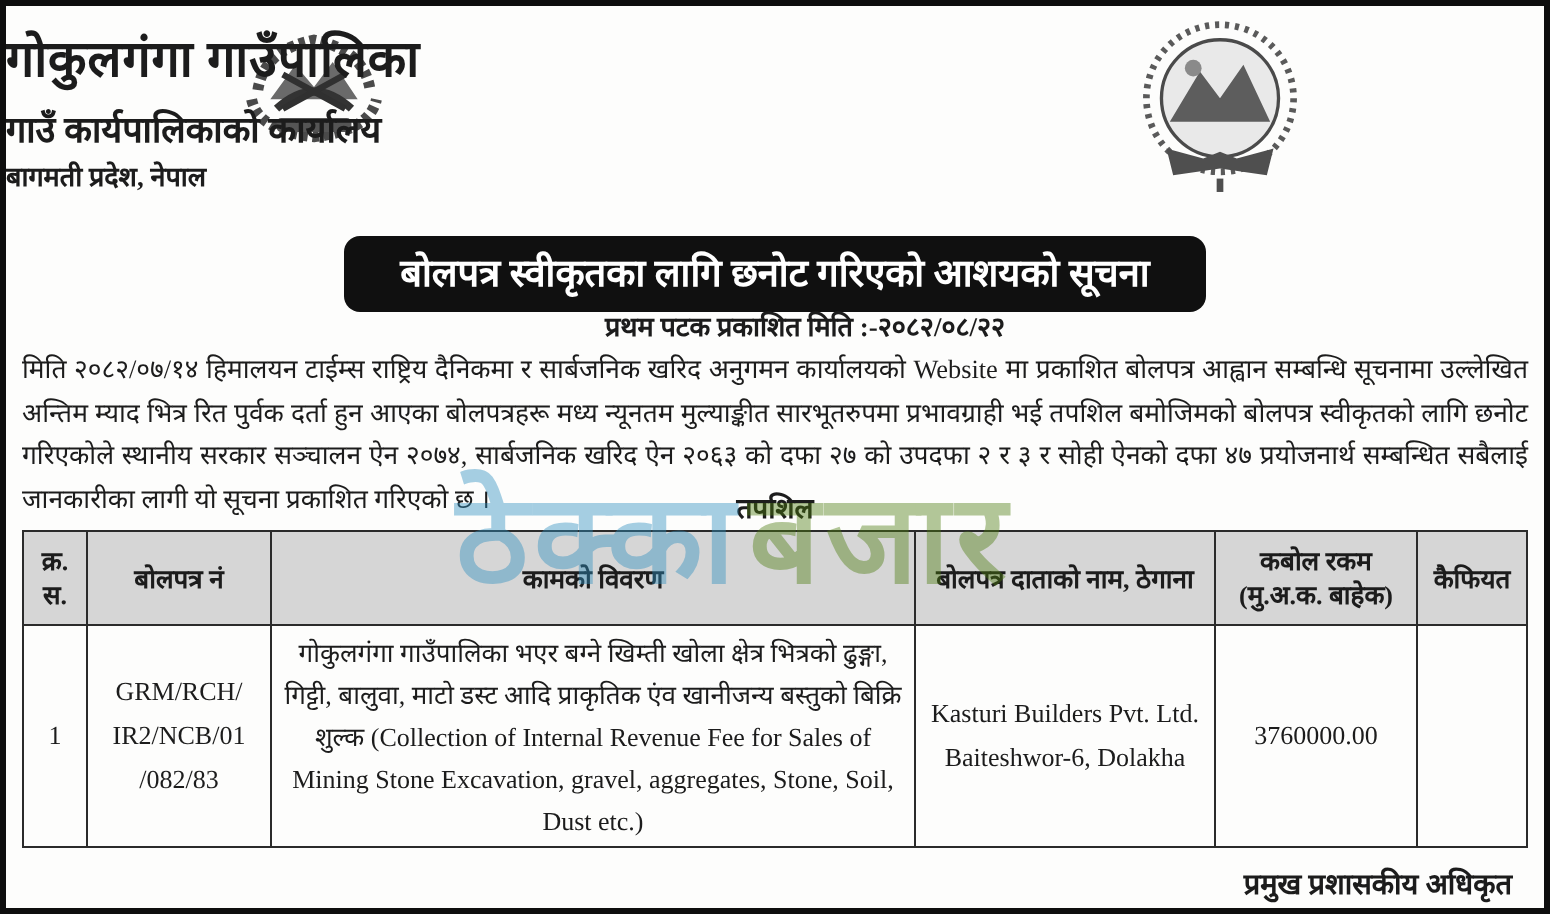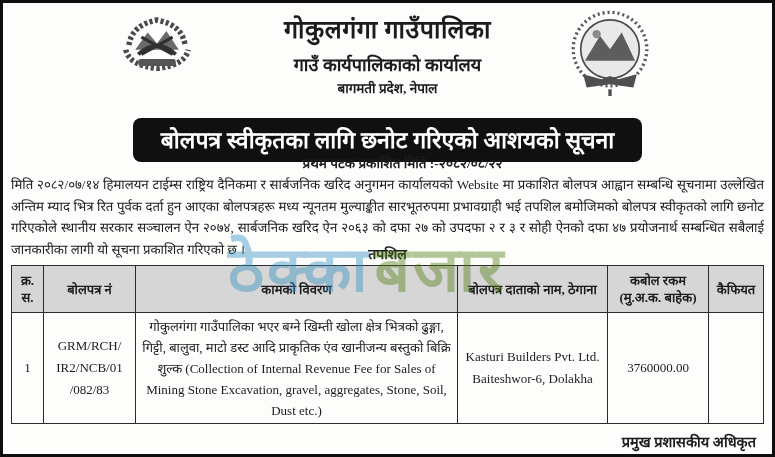--- a/index.html
+++ b/index.html
@@ -13,30 +13,30 @@
     background: #fdfdfc;
     border: 3px solid #0e0e0e;
     overflow: hidden;
   }
 
   
   .logo { position: absolute; }
   .logo-left  { left: 115px; top: 10px; width: 78px; height: 64px; }
   .logo-right { left: 565px; top: 6px;  width: 84px; height: 92px; }
 
-  .title-block { position: absolute; left: 0; right: 0; top: 8px; text-align: center; }
+  .title-block { position: absolute; left: 0; right: 0; top: 8px; }
   .muni-title   { font-size: 25px; font-weight: bold; letter-spacing: 0.5px; margin-bottom: 7px; }
   .office-title { font-size: 18px; font-weight: bold; margin-bottom: 3px; }
   .addr-line    { font-size: 13.5px; font-weight: bold; margin-bottom: 6px; }
 
   
   .banner-wrap { position: absolute; left: 0; right: 0; top: 115px; display: flex; justify-content: center; }
   .banner {
     background: #101010; color: #ffffff;
-    font-size: 23px; font-weight: bold;
+    font-size: 19px; font-weight: bold;
     padding: 5px 28px 7px; border-radius: 8px;
   }
 
   .pub-date { position: absolute; left: 0; right: 0; top: 151px; text-align: center;
               font-size: 13.5px; font-weight: bold; padding-left: 30px; }
 
   
   .body-text {
     position: absolute; left: 8px; right: 8px; top: 171px;
     font-size: 13.2px; line-height: 21.5px; text-align: justify;

